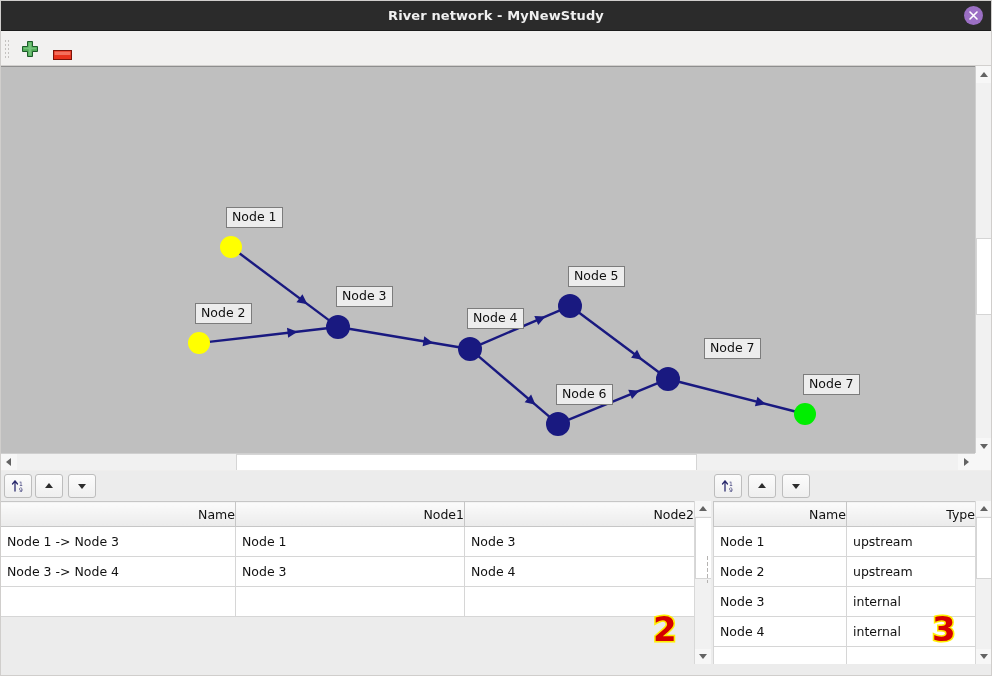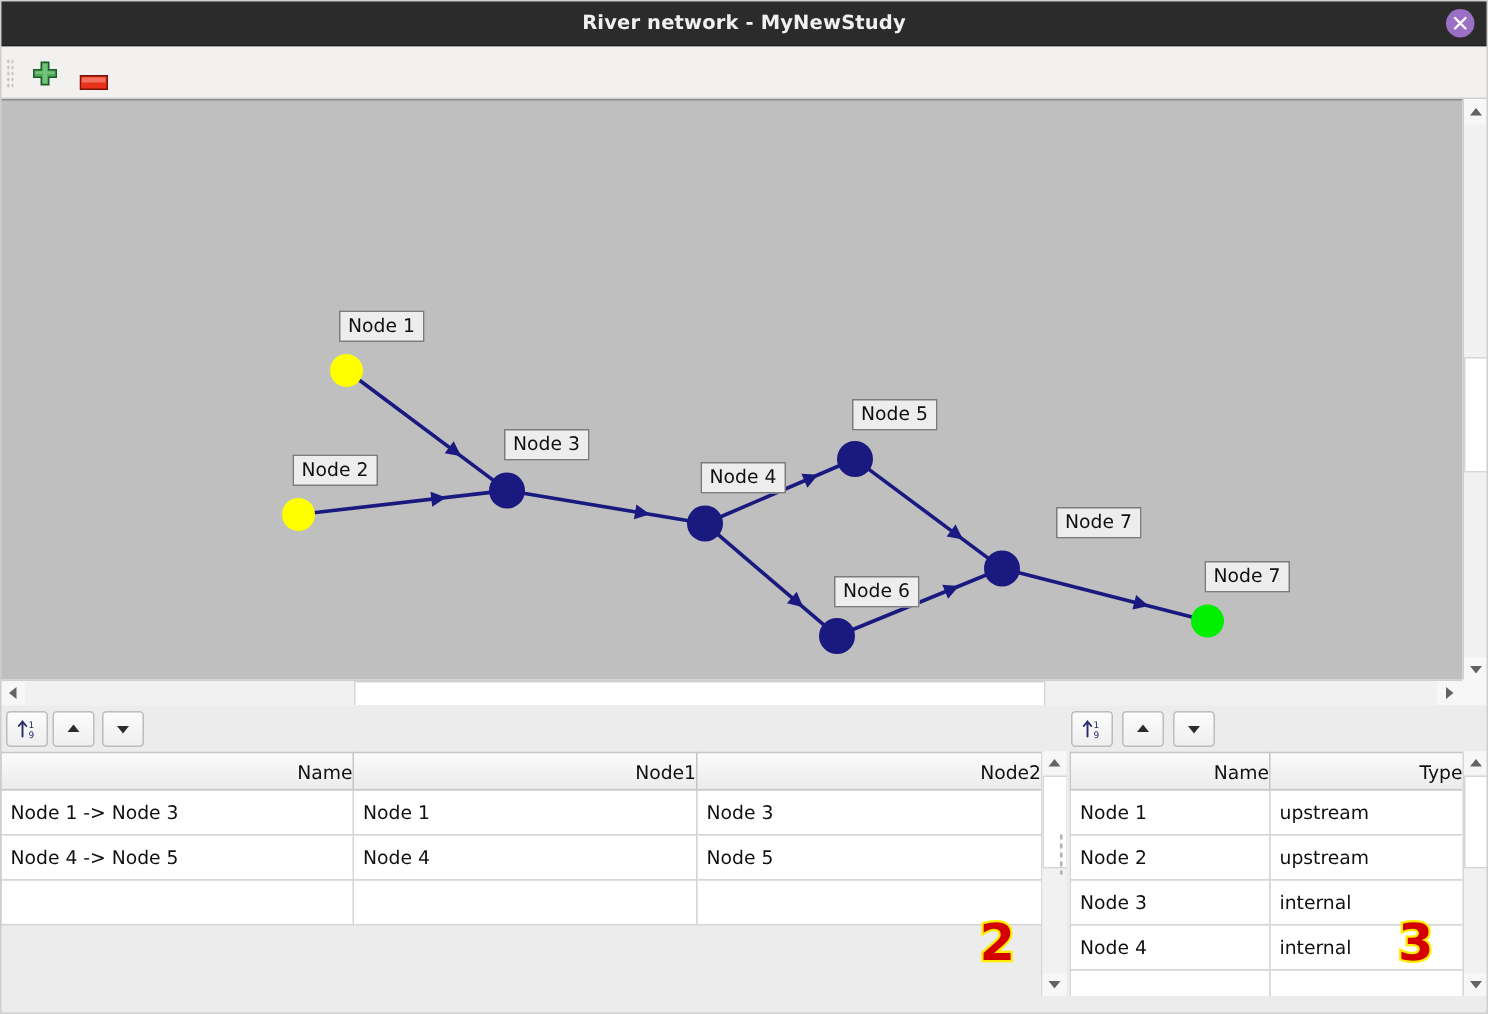--- a/index.html
+++ b/index.html
@@ -294,23 +294,23 @@
                 <th>Node2</th>
               </tr>
             </thead>
           <tbody>
               <tr>
                 <td>Node 1 -&gt; Node 3</td>
                 <td>Node 1</td>
                 <td>Node 3</td>
               </tr>
               <tr>
-                <td>Node 4 -&gt; Node 5</td>
+                <td>Node 3 -&gt; Node 4</td>
+                <td>Node 3</td>
                 <td>Node 4</td>
-                <td>Node 5</td>
               </tr>
               <tr>
                 <td></td>
                 <td></td>
                 <td></td>
               </tr>
             </tbody>
         </table>
       </div>
       <div class="vscroll-tbl">

